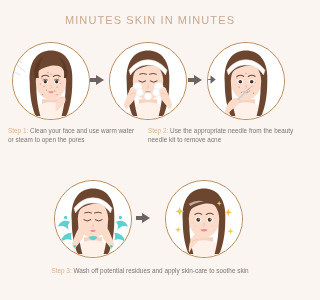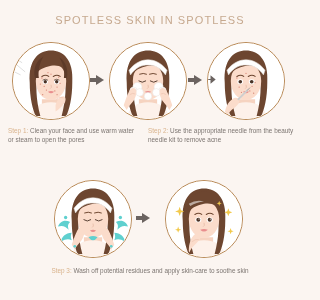--- a/index.html
+++ b/index.html
@@ -55,21 +55,21 @@
   .cap .lead{color:#d9b38c;}
   .cap1{left:8px;top:126px;width:132px;text-align:left;}
   .cap2{left:148px;top:126px;width:150px;text-align:left;}
   .cap3{left:30px;top:266px;width:240px;text-align:center;}
 </style>
 </head>
 <body>
 
 <div class="page">
 
-  <div class="title">SPOTLESS SKIN IN SPOTLESS</div>
+  <div class="title">MINUTES SKIN IN MINUTES</div>
 
   <div class="circ c1">
     <svg viewBox="0 0 100 100">
       <defs>
         <clipPath id="cl1">
             <circle cx="50" cy="50" r="50"></circle>
           </clipPath>
       </defs>
       <g clip-path="url(#cl1)">
         <rect width="100" height="100" fill="#ffffff"></rect>

